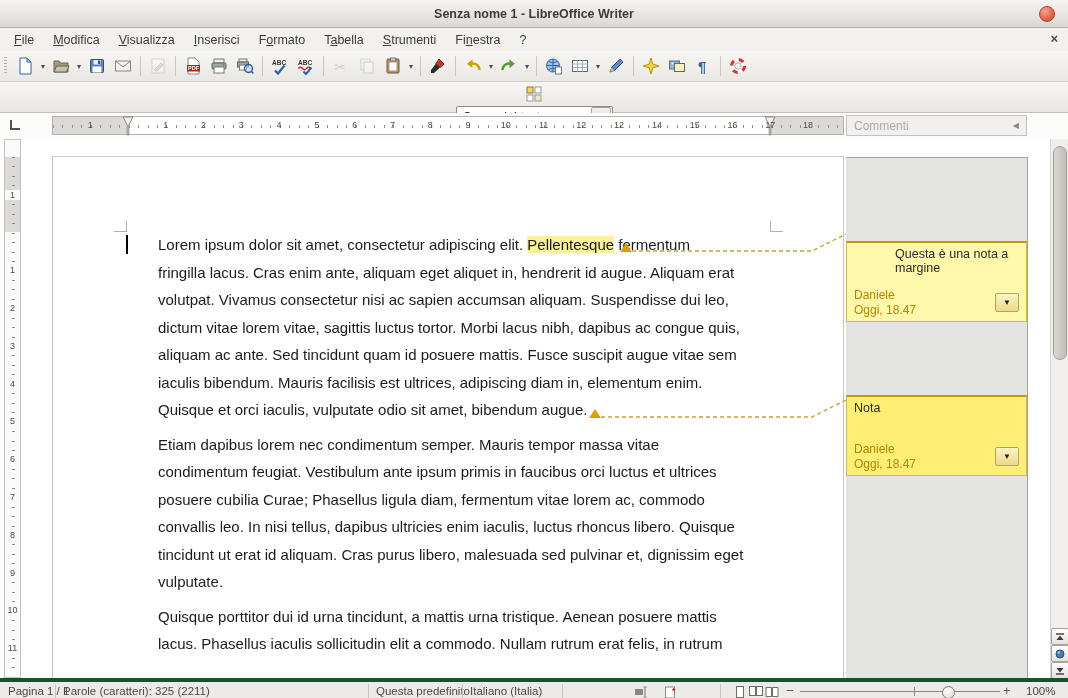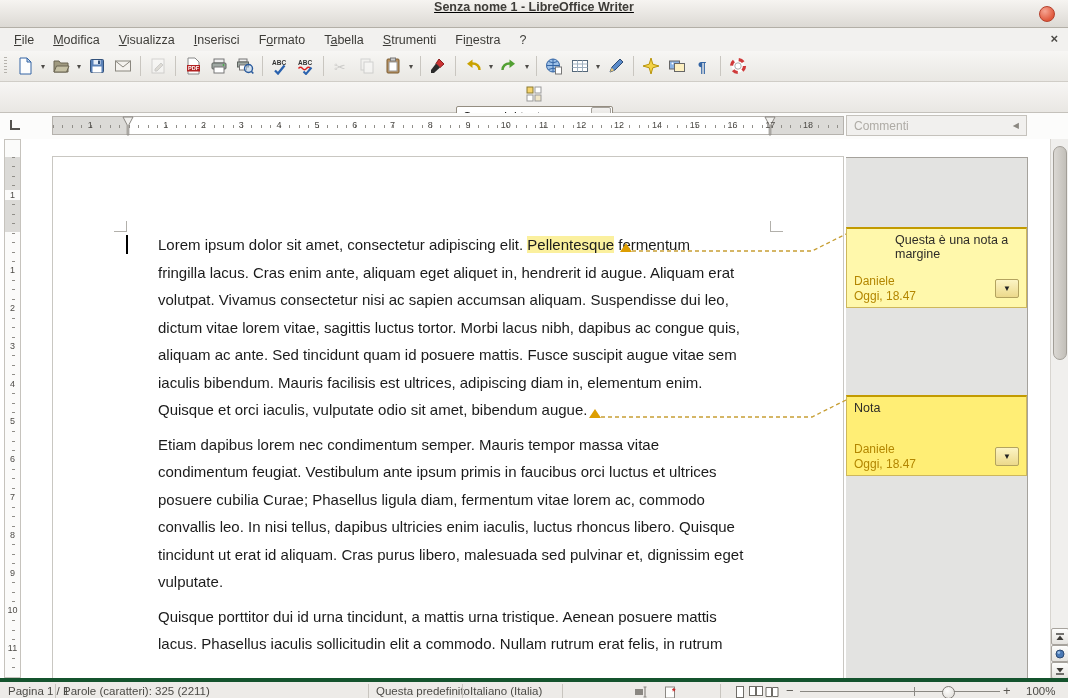--- a/index.html
+++ b/index.html
@@ -2,21 +2,21 @@
 <html><head>
 <meta charset="utf-8">
 <style>
   html,body{margin:0;padding:0;}
   body{width:1068px;height:698px;position:relative;overflow:hidden;
        font-family:"Liberation Sans",sans-serif;background:#fff;}
 
   
   .titlebar{position:absolute;top:0;left:0;width:1068px;height:27px;
     background:linear-gradient(#f6f4f1,#dcd9d4);border-bottom:1px solid #b3afa7;
-    display:flex;align-items:flex-start;justify-content:center;text-decoration:underline;}
+    display:flex;align-items:center;justify-content:center;}
   .title{font-size:12.5px;font-weight:bold;color:#3e3c38;}
   .win-close{position:absolute;right:13px;top:6px;width:14px;height:14px;border-radius:50%;
     background:radial-gradient(circle at 35% 30%,#f6a593,#e05a3e 70%);border:1px solid #b5402c;}
 
   
   .menubar{position:absolute;top:28px;left:0;width:1068px;height:23px;background:#f2f1ef;
     display:flex;align-items:center;padding-left:5px;box-sizing:border-box;}
   .menu-item{padding:2px 10px 2px 9px;font-size:12.5px;color:#3d3c38;white-space:nowrap;}
   .menu-item u{text-decoration:underline;}
   .menu-close{position:absolute;right:10px;top:3px;font-size:13px;font-weight:bold;color:#4c4a46;}
@@ -88,21 +88,21 @@
 
   .anchor{position:absolute;width:0;height:0;border-left:6px solid transparent;
     border-right:6px solid transparent;border-bottom:9px solid #dd9e02;}
   .connectors{position:absolute;left:0;top:0;pointer-events:none;}
 
   
   .cpanel{position:absolute;left:846px;top:18px;width:182px;height:521px;background:#e3e3e1;
     border-top:1px solid #a5a29c;border-right:1px solid #a5a29c;box-sizing:border-box;}
   .note{position:absolute;left:846px;width:181px;height:81px;box-sizing:border-box;
     border:1px solid #cdb75c;border-top:2px solid #c29a00;padding:4px 7px;}
-  .note1{top:88px;background:#fff8ab;padding-left:48px;}
+  .note1{top:102px;background:#fff8ab;padding-left:48px;}
   .note2{top:256px;background:#ffee75;}
   .note-title{font-size:12.5px;color:#2e2c28;}
   .note-meta{position:absolute;left:7px;bottom:4px;font-size:12px;color:#b38600;line-height:14.5px;}
   .note-drop{position:absolute;right:7px;bottom:9px;width:22px;height:17px;
     background:linear-gradient(#fcf4c4,#ecd98b);border:1px solid #b3a35f;border-radius:2px;
     display:flex;align-items:center;justify-content:center;font-size:8px;color:#222;}
 
   
   .vscroll{position:absolute;left:1050px;top:0;width:18px;height:539px;background:#f0efed;
     border-left:1px solid #d8d5d0;box-sizing:border-box;}

